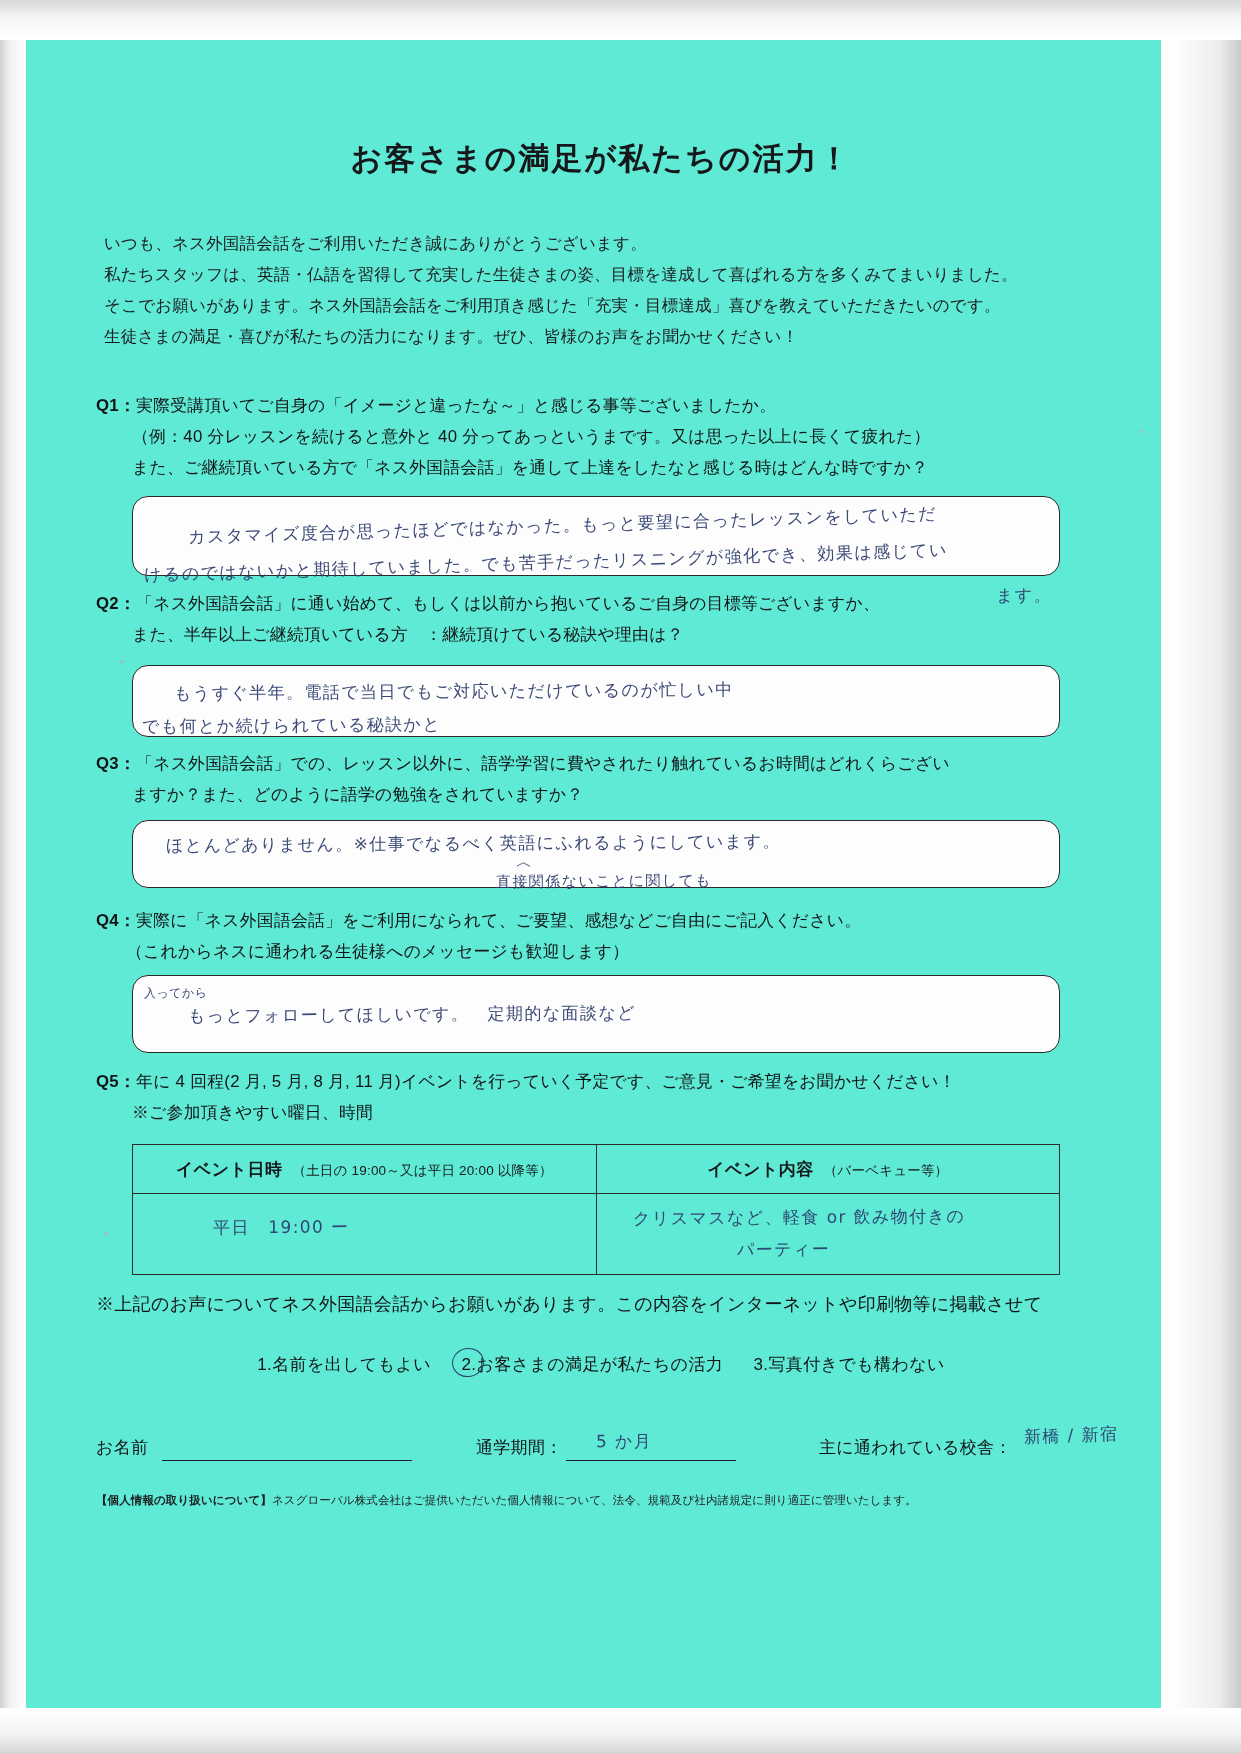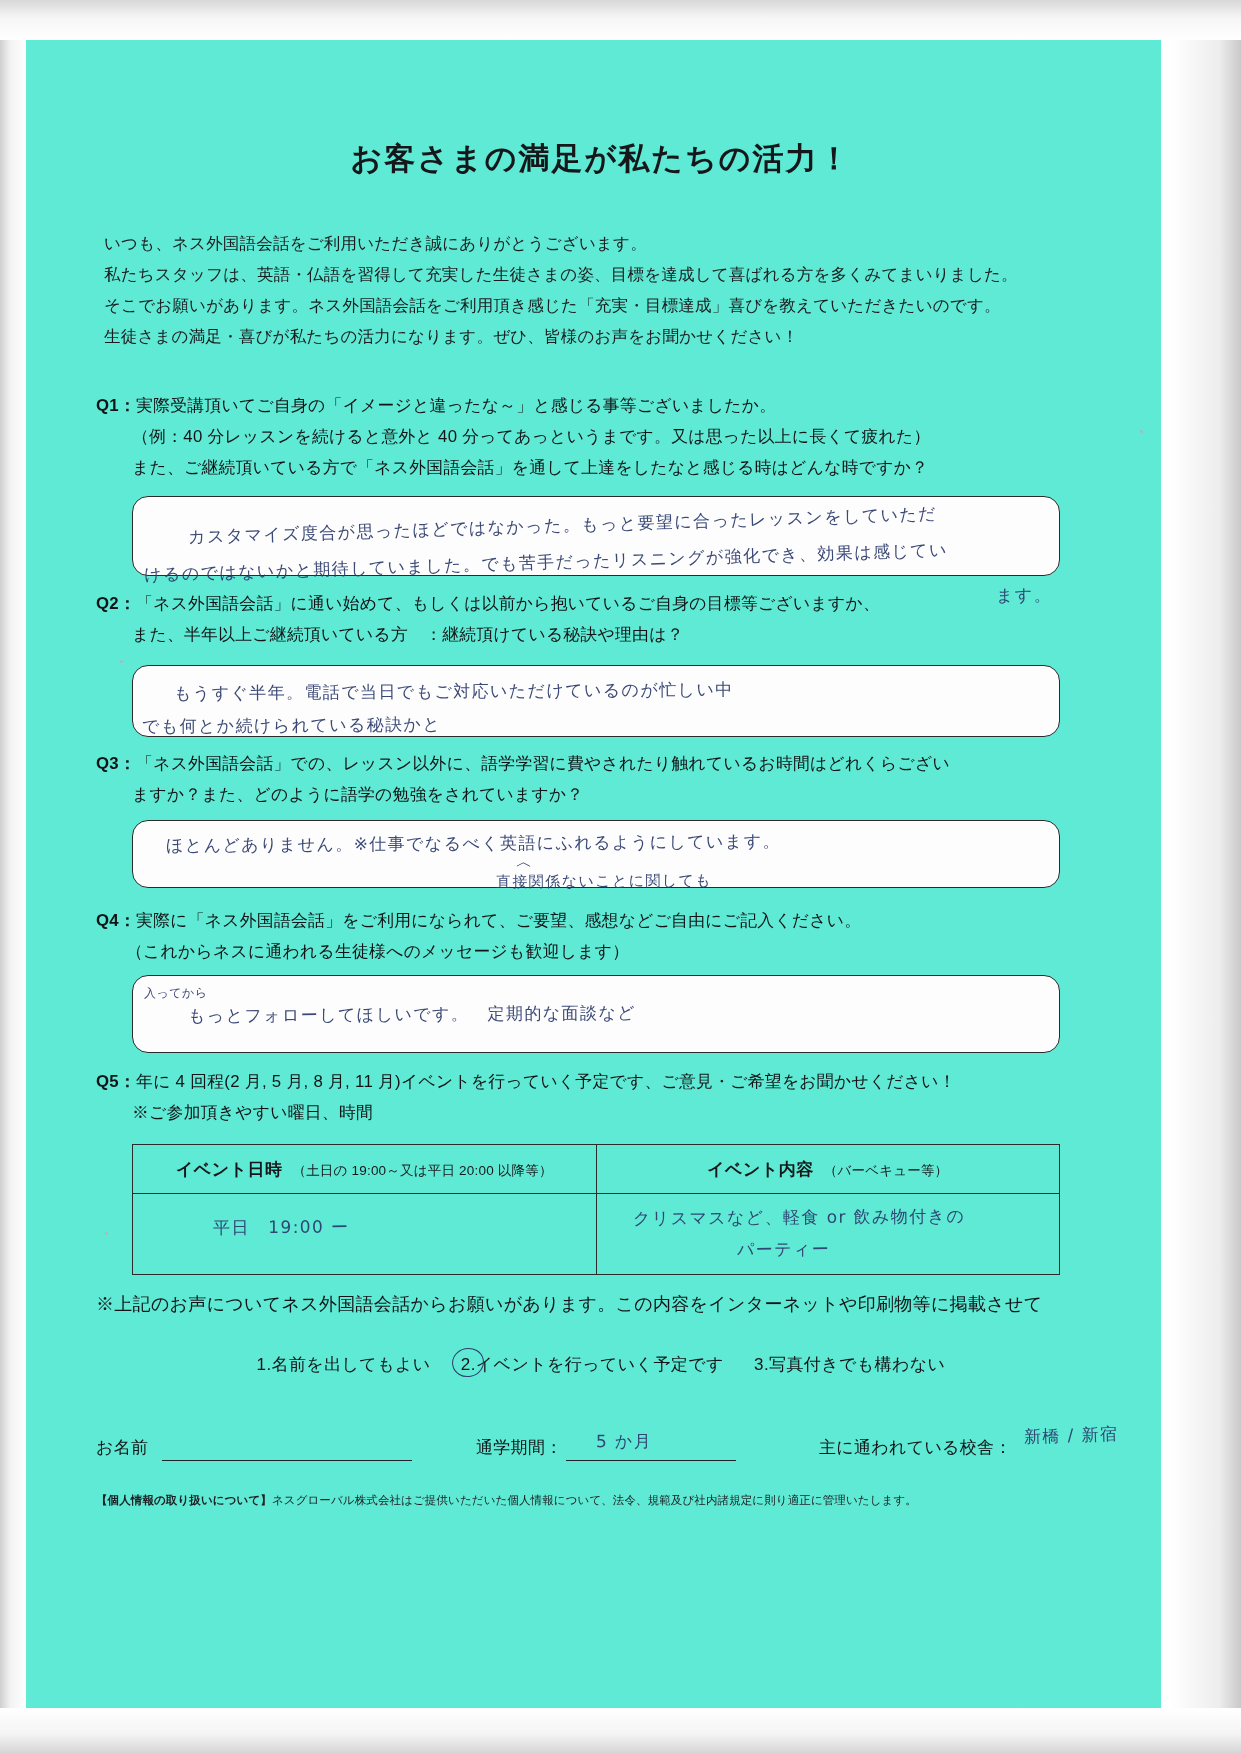--- a/index.html
+++ b/index.html
@@ -308,21 +308,21 @@
     <div class="closing">
       <div>※上記のお声についてネス外国語会話からお願いがあります。この内容をインターネットや印刷物等に掲載させて</div>
     </div>
 
     <div class="opts">
       <span>
         <span>1.</span><span>名前を出してもよい</span>
       </span>
       <span style="display:inline-block;width:18px;"></span>
       <span class="opt-circled">
-        <span class="ring"></span><span>2.</span><span>イベントを行っていく予定です</span>
+        <span class="ring"></span><span>2.</span><span>お客さまの満足が私たちの活力</span>
       </span>
       <span style="display:inline-block;width:18px;"></span>
       <span>
         <span>3.</span><span>写真付きでも構わない</span>
       </span>
     </div>
 
 
     <div class="footer-fields">
       <span class="ff" style="left:0px;top:4px;">お名前</span>

